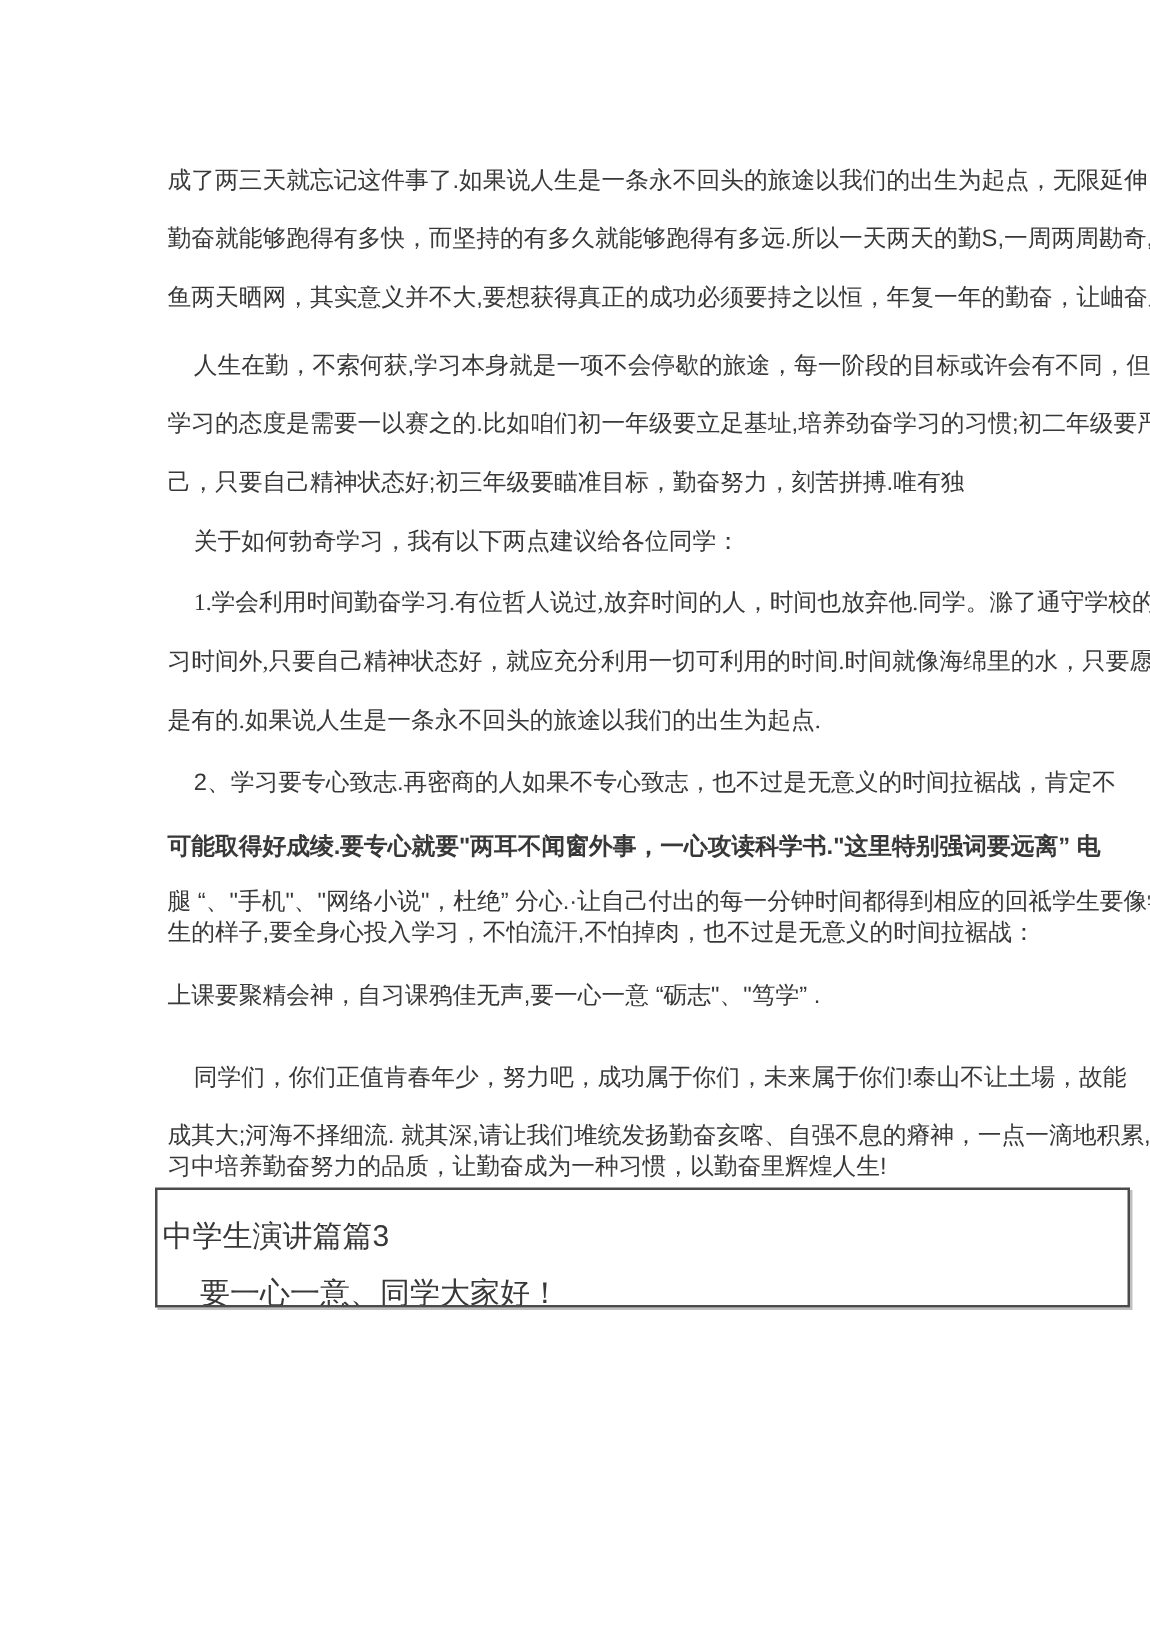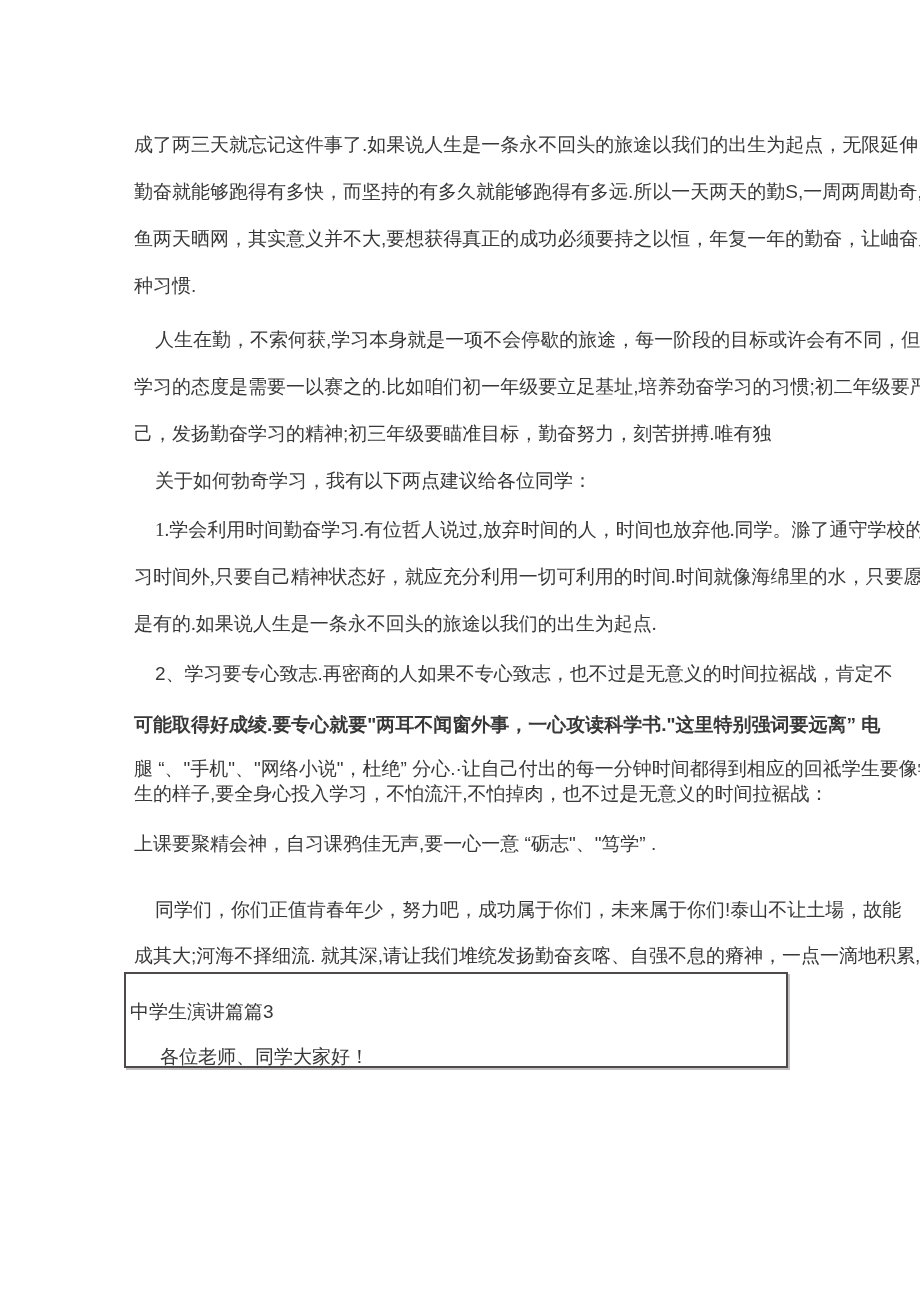--- a/index.html
+++ b/index.html
@@ -43,54 +43,53 @@
   .para:nth-child(5)  { margin-top: 3px; }
   .para:nth-child(6)  { margin-top: 4px; font-weight: bold; }
   .para:nth-child(7)  { margin-top: 8px; }
   .para:nth-child(8)  { margin-top: 14px; }
   .para:nth-child(9)  { margin-top: 19px; }
   .para:nth-child(10) { margin-top: 10px; }
   .para:nth-child(11) { margin-top: 10px; }
 
   #section-box {
     margin: 4px 0 0 124px;
-    width: 664px;
+    width: 780px;
     height: 96px;
     box-sizing: border-box;
     border: 2px solid #4e4a4c;
     box-shadow: 2px 2px 0 rgba(130,130,130,0.5);
     padding: 15px 6px 0 4px;
     overflow: hidden;
-    font-size: 19px;
+    font-size: 24px;
     background: #ffffff;
   }
   #section-box .bline {
     white-space: nowrap;
     line-height: 45px;
     height: 45px;
   }
   #section-box .bline.greeting {
     text-indent: 30px;
   }
 </style>
 </head>
 <body>
 
 <div id="page">
   <div id="content">
       <div class="para">
         <div class="line">成了两三天就忘记这件事了.如果说人生是一条永不回头的旅途以我们的出生为起点，无限延伸，有多</div>
         <div class="line">勤奋就能够跑得有多快，而坚持的有多久就能够跑得有多远.所以一天两天的勤S,一周两周勘奇,三天打</div>
         <div class="line">鱼两天晒网，其实意义并不大,要想获得真正的成功必须要持之以恒，年复一年的勤奋，让岫奋成为一</div>
-        <div class="line">种习惯.</div>
       </div>
       <div class="para indent">
         <div class="line">人生在勤，不索何获,学习本身就是一项不会停歇的旅途，每一阶段的目标或许会有不同，但勤奋</div>
         <div class="line">学习的态度是需要一以赛之的.比如咱们初一年级要立足基址,培养劲奋学习的习惯;初二年级要严于律</div>
-        <div class="line">己，发扬勤奋学习的精神;初三年级要瞄准目标，勤奋努力，刻苦拼搏.唯有独</div>
+        <div class="line">己，只要自己精神状态好;初三年级要瞄准目标，勤奋努力，刻苦拼搏.唯有独</div>
       </div>
       <div class="para indent">
         <div class="line">关于如何勃奇学习，我有以下两点建议给各位同学：</div>
       </div>
       <div class="para indent">
         <div class="line">1.学会利用时间勤奋学习.有位哲人说过,放弃时间的人，时间也放弃他.同学。滁了通守学校的学</div>
         <div class="line">习时间外,只要自己精神状态好，就应充分利用一切可利用的时间.时间就像海绵里的水，只要愿意挤总</div>
         <div class="line">是有的.如果说人生是一条永不回头的旅途以我们的出生为起点.</div>
       </div>
       <div class="para indent">
@@ -104,20 +103,21 @@
         <div class="line">生的样子,要全身心投入学习，不怕流汗,不怕掉肉，也不过是无意义的时间拉裾战：</div>
       </div>
       <div class="para">
         <div class="line">上课要聚精会神，自习课鸦佳无声,要一心一意 “砺志"、"笃学” .</div>
       </div>
       <div class="para indent">
         <div class="line">同学们，你们正值肯春年少，努力吧，成功属于你们，未来属于你们!泰山不让土場，故能</div>
       </div>
       <div class="para tight">
         <div class="line">成其大;河海不择细流.  就其深,请让我们堆统发扬勤奋亥喀、自强不息的瘠神，一点一滴地积累,在学</div>
+        <div class="line">习中培养勤奋努力的品质，让勤奋成为一种习惯，以勤奋里辉煌人生!</div>
       </div>
     </div>
 
   <div id="section-box">
     <div class="bline title">中学生演讲篇篇3</div>
-    <div class="bline greeting">各位老师、同学大家好！</div>
+    <div class="bline greeting">要一心一意、同学大家好！</div>
   </div>
 </div>
 
 </body></html>

